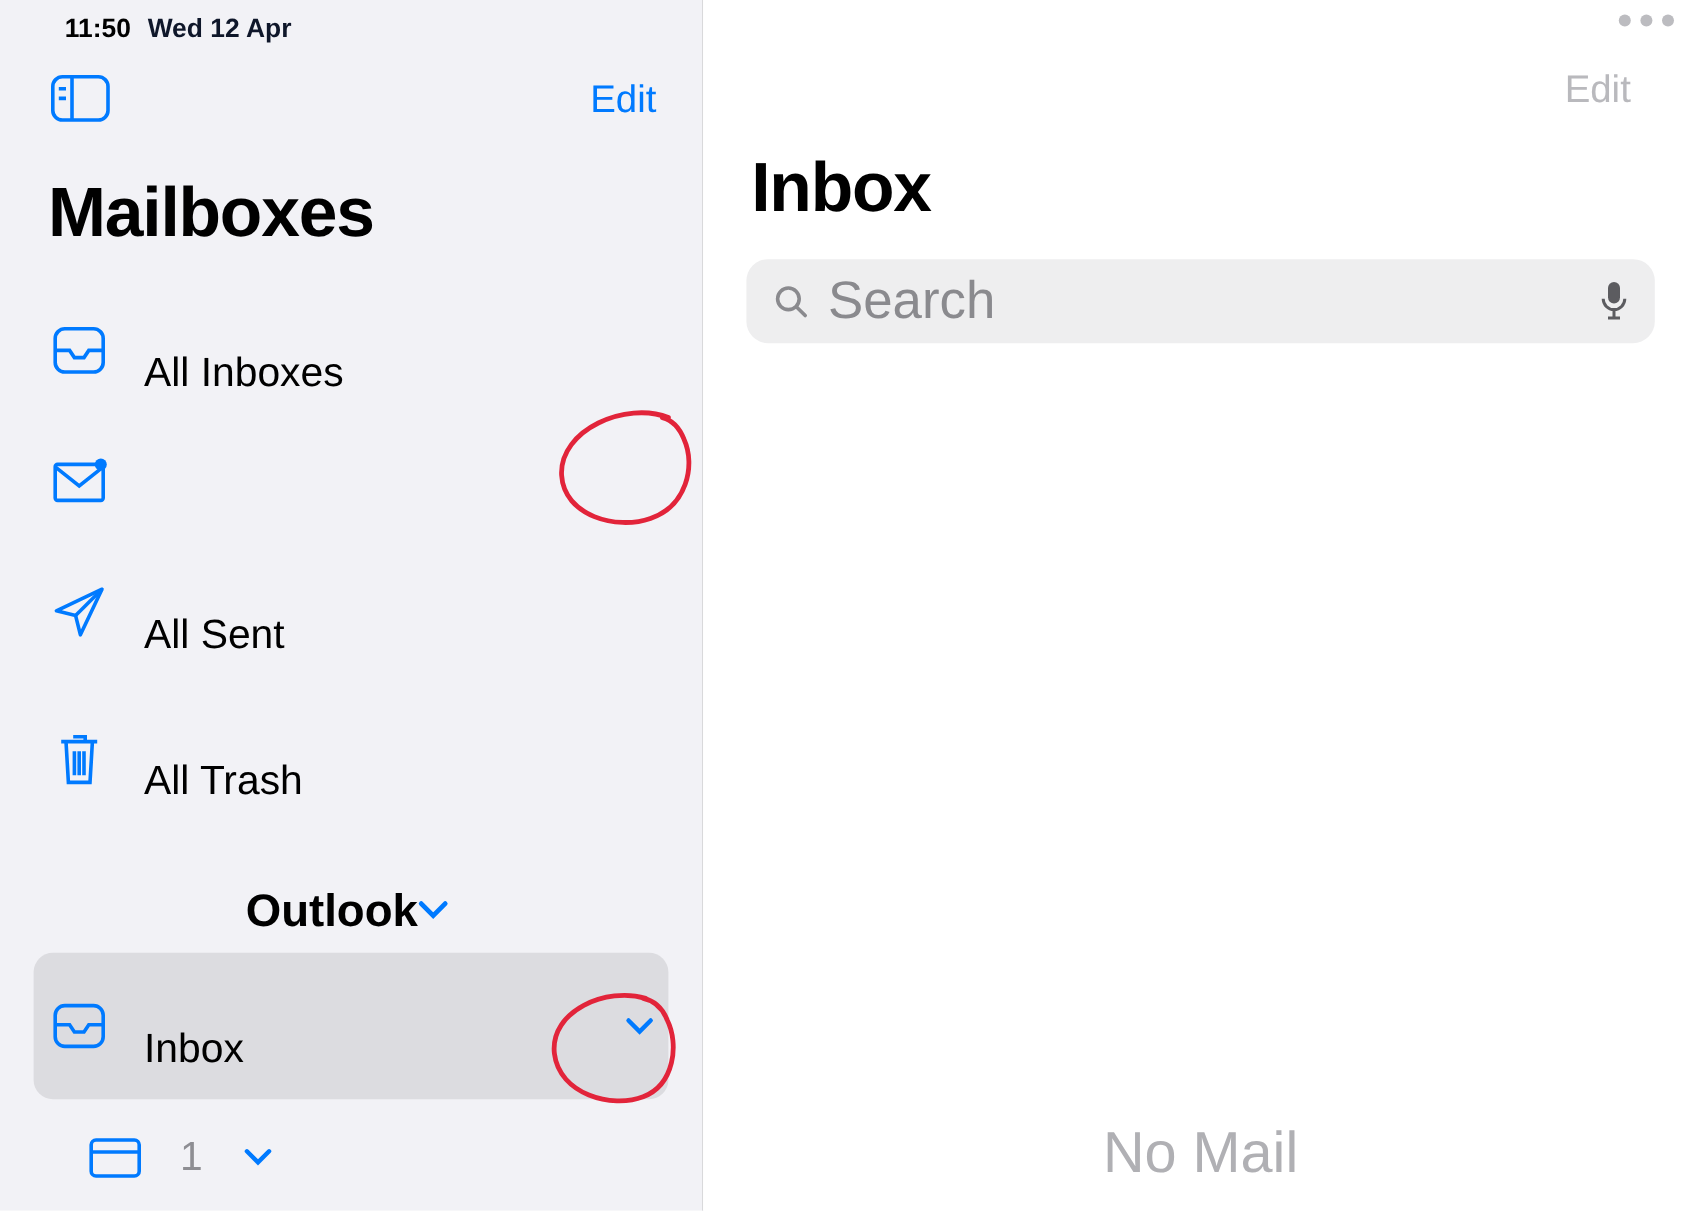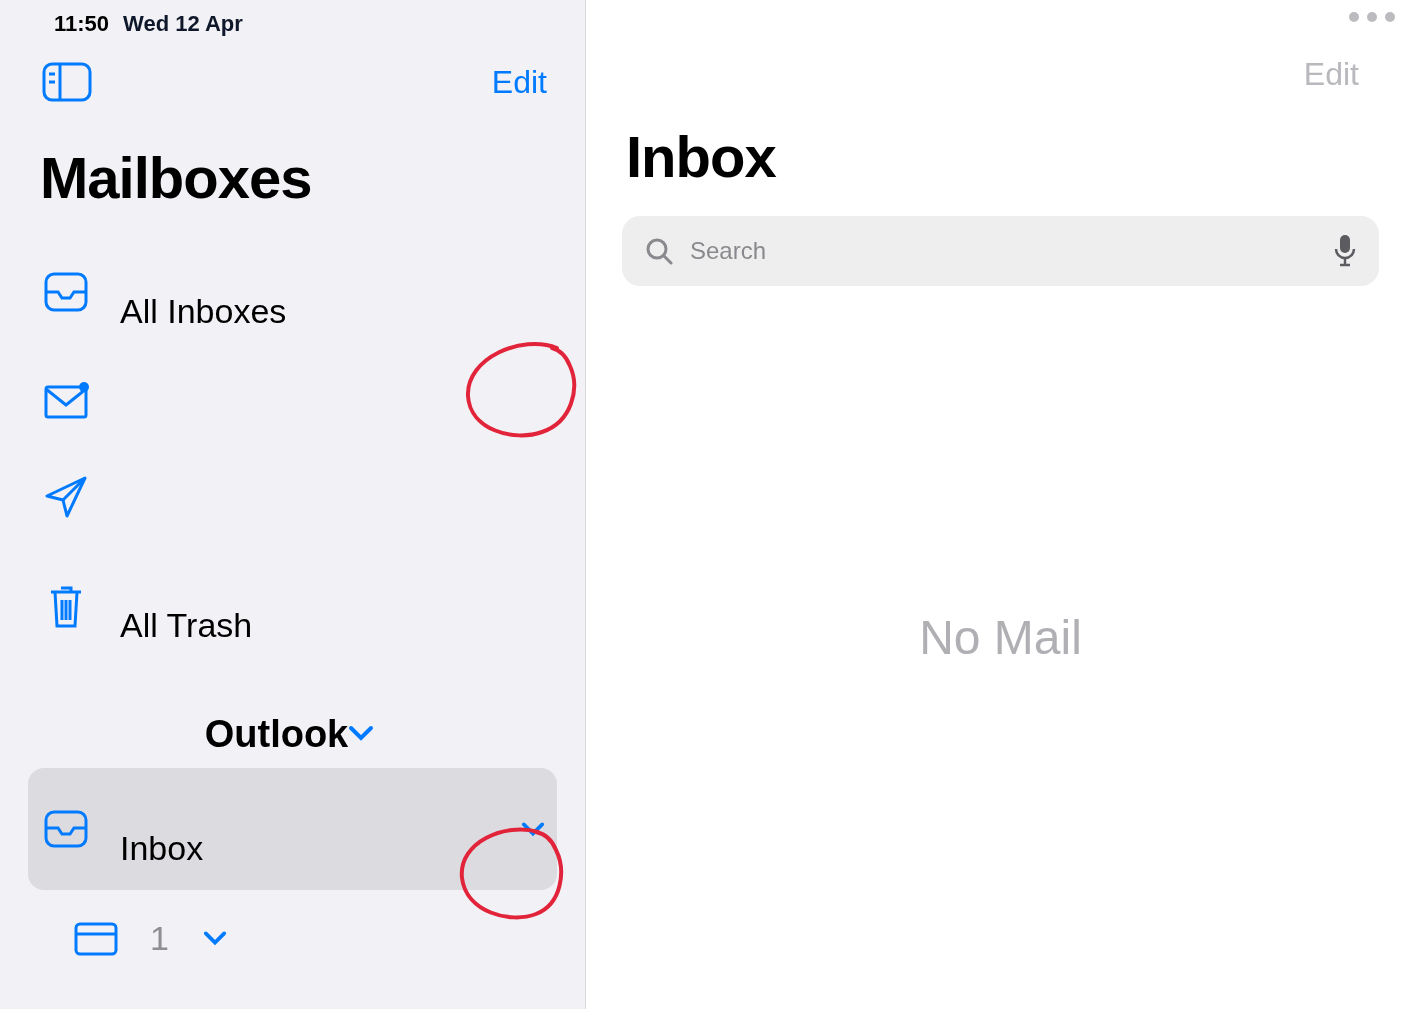--- a/index.html
+++ b/index.html
@@ -27,24 +27,24 @@
   .annotation2 { position:absolute; top:826px; left:456px; width:110px; height:100px; pointer-events:none; }
 
   .main { flex:1; background:#ffffff; position:relative; display:flex; flex-direction:column; }
   .dots { position:absolute; top:12px; right:20px; display:flex; gap:8px; }
   .dots span { width:10px; height:10px; border-radius:50%; background:#bcbcc0; display:block; }
   .main-top { display:flex; justify-content:flex-end; padding: 56px 56px 0 0; }
   .main-top .edit { font-size:32px; color:#b9b9bd; }
   .main-title { font-size:58px; font-weight:800; letter-spacing:-1px; color:#000; padding: 30px 40px 18px 40px; }
   .searchbar { margin: 8px 36px 0 36px; background:#eeeeef; border-radius:18px; height:70px; display:flex; align-items:center; padding:0 20px; gap:14px; }
   .searchbar .sicon { width:34px; height:34px; display:flex; align-items:center; justify-content:center; }
-  .searchbar input { border:none; background:transparent; font-size:24px; color:#000; flex:1; outline:none; }
+  .searchbar input { border:none; background:transparent; font-size:44px; color:#000; flex:1; outline:none; }
   .searchbar input::placeholder { color:#8a8a8e; }
   .searchbar .mic { width:28px; height:34px; display:flex; align-items:center; justify-content:center; }
-  .no-mail { flex:1; display:flex; align-items:center; justify-content:center; padding-bottom:20px; }
+  .no-mail { flex:1; display:flex; align-items:flex-end; justify-content:center; padding-bottom:20px; }
   .no-mail span { font-size:48px; color:#b0b0b4; }
 </style>
 </head>
 <body>
 
 <div class="app">
 
   <div class="sidebar">
 
     <div class="statusbar">
@@ -87,20 +87,21 @@
         </div>
       </div>
 
       <div class="mailbox-item">
         <div class="icon-slot">
           <svg width="46" height="46" viewBox="0 0 46 46" fill="none" stroke="#007aff" stroke-width="3" stroke-linejoin="round">
             <path d="M42 4 L4 22 L20 26 L24 42 Z"></path>
             <line x1="42" y1="4" x2="20" y2="26"></line>
           </svg>
         </div>
+        <span class="label">All Sent</span>
       </div>
 
       <div class="mailbox-item">
         <div class="icon-slot">
           <svg width="42" height="48" viewBox="0 0 42 48" fill="none" stroke="#007aff" stroke-width="3">
             <path d="M6 10 H36"></path>
             <path d="M10 10 L12 44 H30 L32 10"></path>
             <path d="M16 6 H26 V10"></path>
             <line x1="17" y1="18" x2="17" y2="38"></line>
             <line x1="21" y1="18" x2="21" y2="38"></line>

